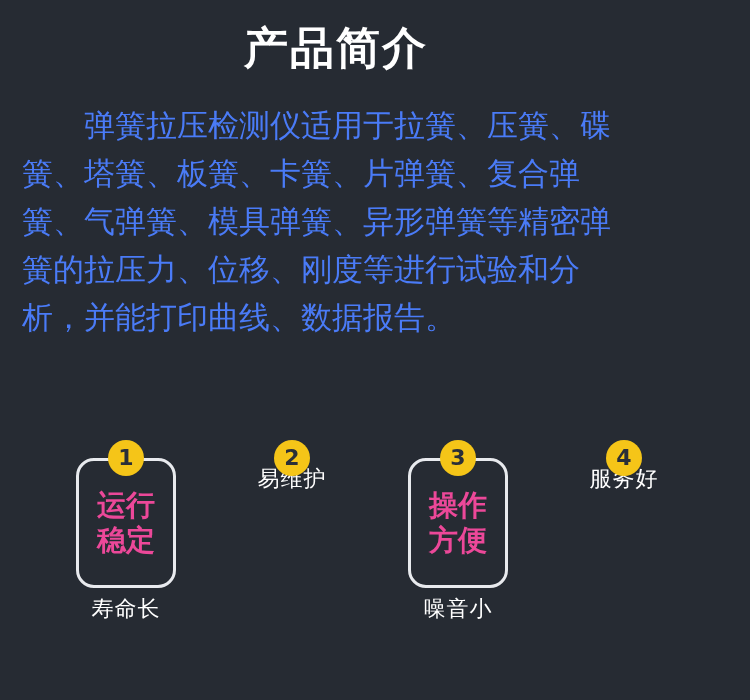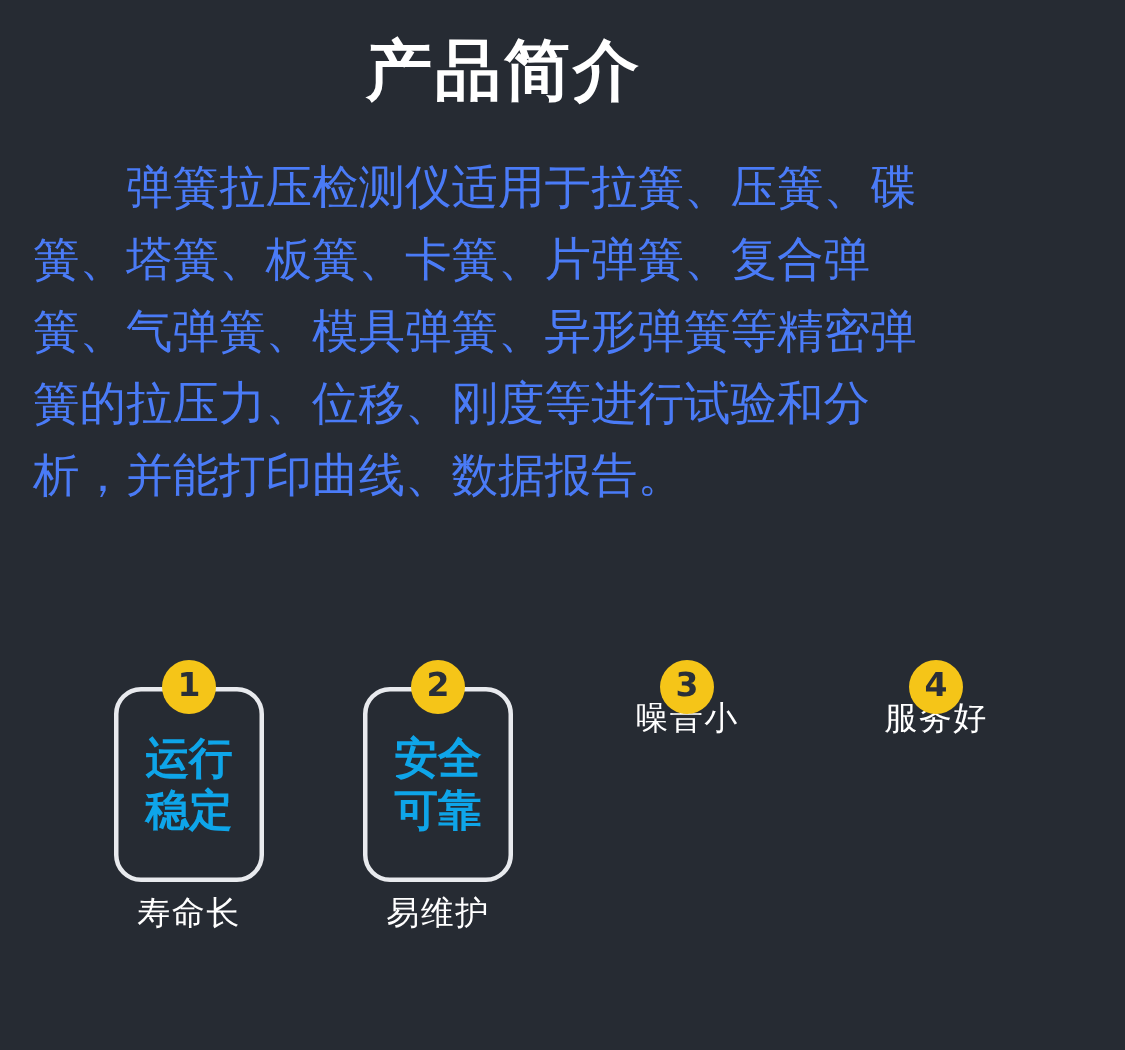--- a/index.html
+++ b/index.html
@@ -73,21 +73,21 @@
   }
   .card {
     width: 100px;
     height: 130px;
     border: 3px solid #e8eaee;
     border-radius: 18px;
     display: flex;
     flex-direction: column;
     align-items: center;
     justify-content: center;
-    color: #0ea5e9;
+    color: #ec4899;
     font-size: 29px;
     font-weight: bold;
     line-height: 1.22;
     box-sizing: border-box;
     background: transparent;
   }
   .card span {
     display: block;
   }
   .caption {
@@ -112,29 +112,29 @@
       <div class="badge">1</div>
       <div class="card">
         <span>运行</span>
         <span>稳定</span>
       </div>
       <div class="caption">寿命长</div>
     </div>
 
     <div class="feature">
       <div class="badge">2</div>
-      <div class="card">
-        <span>安全</span>
-        <span>可靠</span>
-      </div>
       <div class="caption">易维护</div>
     </div>
 
     <div class="feature">
       <div class="badge">3</div>
+      <div class="card">
+        <span>操作</span>
+        <span>方便</span>
+      </div>
       <div class="caption">噪音小</div>
     </div>
 
     <div class="feature">
       <div class="badge">4</div>
       <div class="caption">服务好</div>
     </div>
 
   </div>
 </div>

